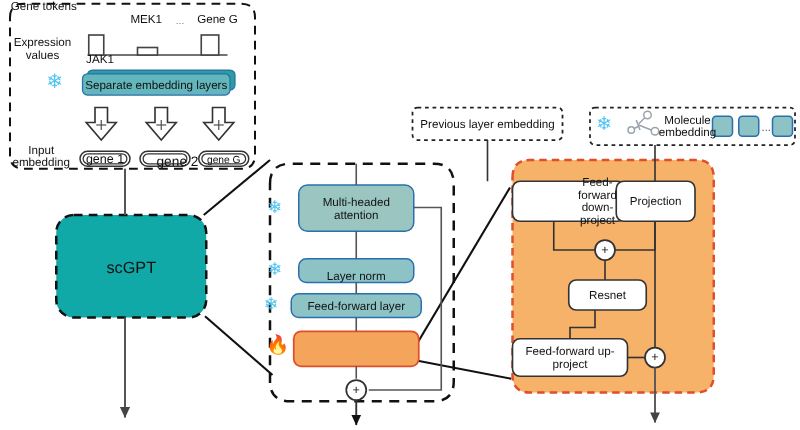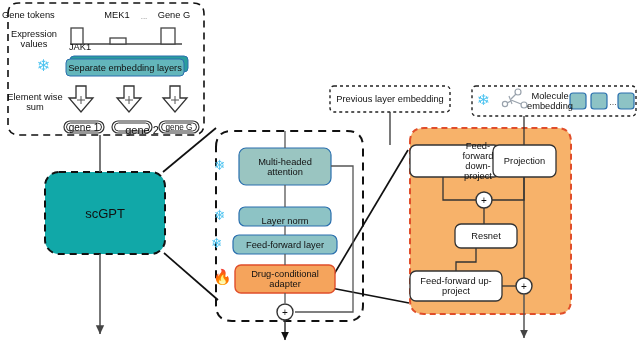--- a/index.html
+++ b/index.html
@@ -139,47 +139,45 @@
       <path d="M476,248 V262 H456 V271"></path>
 
       <path d="M502,286 H516"></path>
 
     </g>
     <circle cx="484" cy="200" r="8" fill="#fff" stroke="#333" stroke-width="1.4"></circle>
     <circle cx="524" cy="286" r="8" fill="#fff" stroke="#333" stroke-width="1.4"></circle>
     <line x1="524" y1="294" x2="524" y2="338" stroke="#555" stroke-width="1.5" marker-end="url(#arrH)"></line>
   </svg>
 
-  <div class="txt lbl" style="left:2px;top:10px;width:66px;text-align:left;">Gene tokens</div>
+  <div class="txt lbl" style="left:2px;top:0;width:66px;text-align:center;">Gene tokens</div>
   <div class="txt lbl" style="left:2px;top:29px;width:64px;">Expression
 values</div>
-  <div class="txt lbl" style="left:2px;top:92px;width:66px;">Element wise
-sum</div>
+  <div class="txt lbl" style="left:2px;top:115px;width:62px;">Input
+embedding</div>
 
   <div class="txt lbl" style="left:64px;top:10px;width:32px;margin-top:32px;">JAK1</div>
   <div class="txt lbl" style="left:99px;top:10px;width:36px;">MEK1</div>
   <div class="txt lbl" style="left:134px;top:13px;width:20px;font-size:8px;color:#777;">...</div>
   <div class="txt lbl" style="left:152px;top:10px;width:44px;">Gene G</div>
 
   <div class="boxtxt" style="left:66px;top:59px;width:118px;height:17px;">Separate embedding layers</div>
 
   <div class="boxtxt" style="left:64px;top:121px;width:40px;height:12px;font-size:10px;">gene 1</div>
   <div class="boxtxt" style="left:112px;top:124px;width:60px;height:12px;font-size:11px;">gene 2</div>
   <div class="boxtxt" style="left:159px;top:121px;width:40px;height:12px;font-size:8.2px;">gene G</div>
 
   <div class="snow" style="left:37px;top:58px;font-size:16px;">❄</div>
 
   <div class="boxtxt" style="left:45px;top:172px;width:120px;height:82px;font-size:13px;">scGPT</div>
 
   <div class="boxtxt" style="left:239px;top:148px;width:92px;height:37px;">Multi-headed
 attention</div>
   <div class="boxtxt" style="left:239px;top:207px;width:92px;height:28px;">Layer norm</div>
   <div class="boxtxt" style="left:233px;top:235px;width:104px;height:19px;">Feed-forward layer</div>
-  <div class="boxtxt" style="left:235px;top:265px;width:100px;height:28px;">Drug-conditional
-adapter</div>
   <div class="boxtxt" style="left:277px;top:304px;width:16px;height:16px;font-size:10px;">+</div>
 
   <div class="snow" style="left:214px;top:158px;font-size:14px;">❄</div>
   <div class="snow" style="left:214px;top:208px;font-size:14px;">❄</div>
   <div class="snow" style="left:211px;top:236px;font-size:14px;">❄</div>
   <div class="flame" style="left:213px;top:269px;font-size:15px;color:#e8452c;">🔥</div>
 
   <div class="boxtxt" style="left:330px;top:86px;width:120px;height:26px;">Previous layer embedding</div>
   <div class="boxtxt" style="left:528px;top:88px;width:44px;height:26px;">Molecule
 embedding</div>

